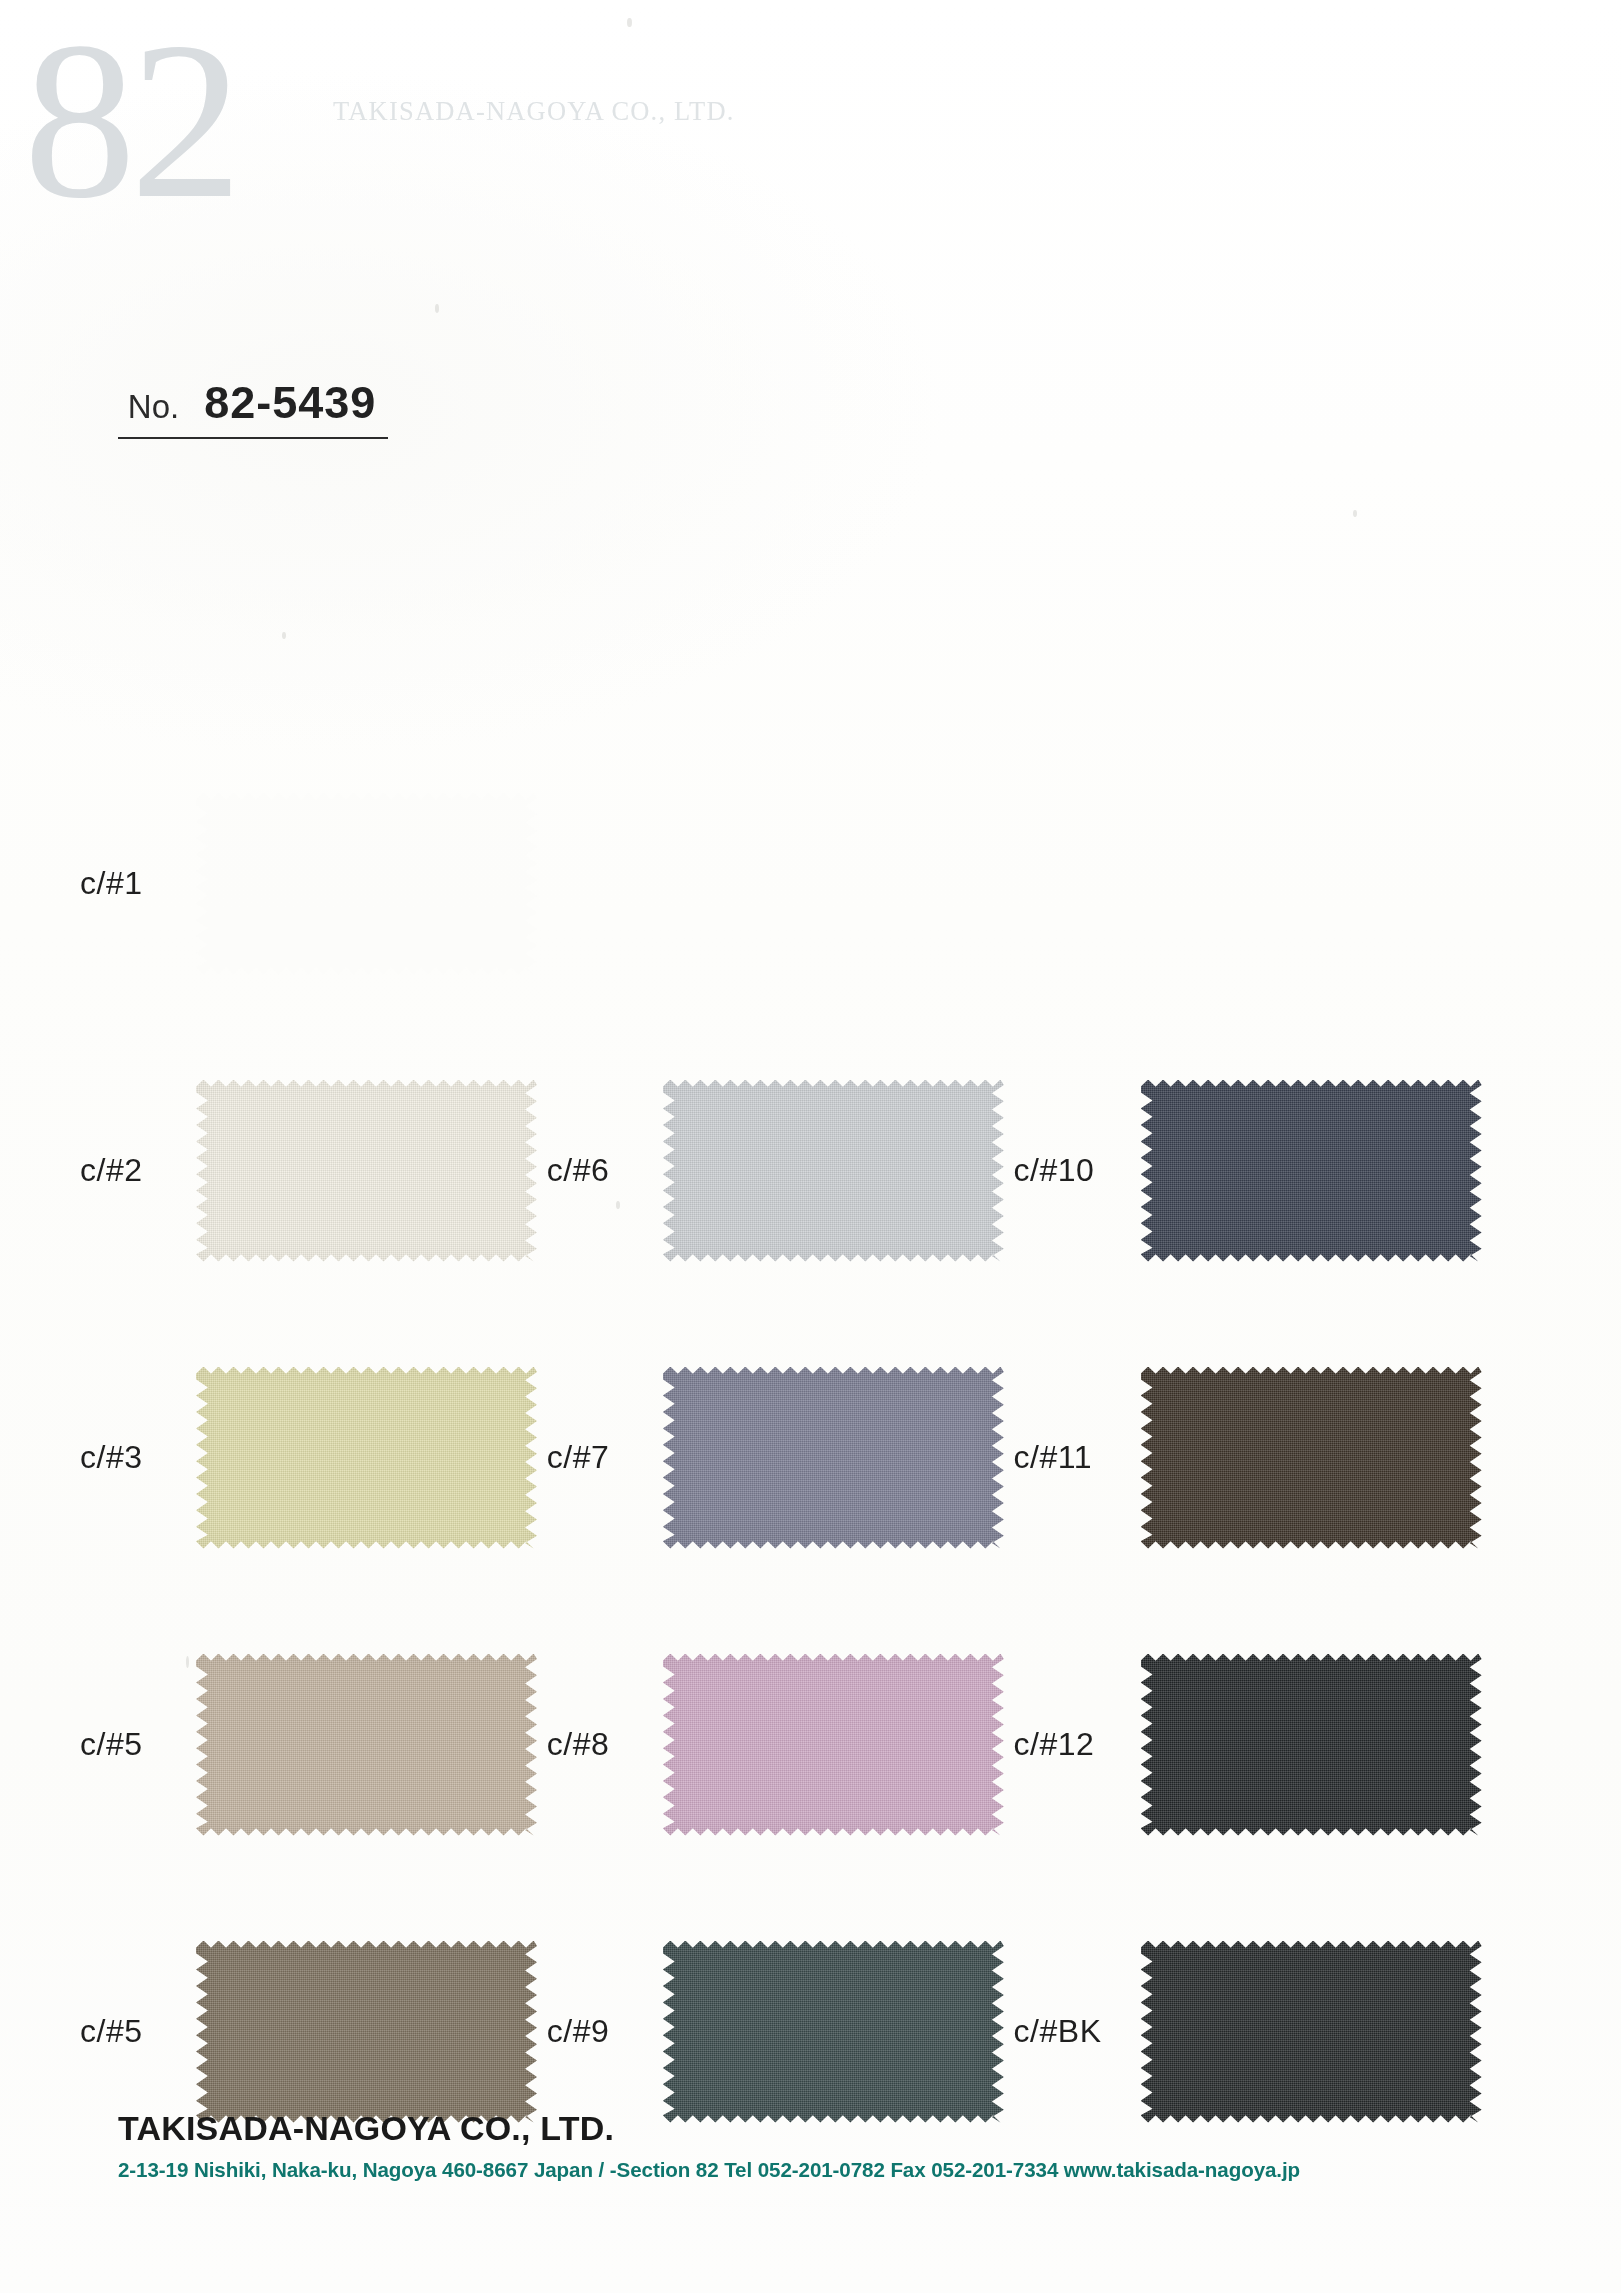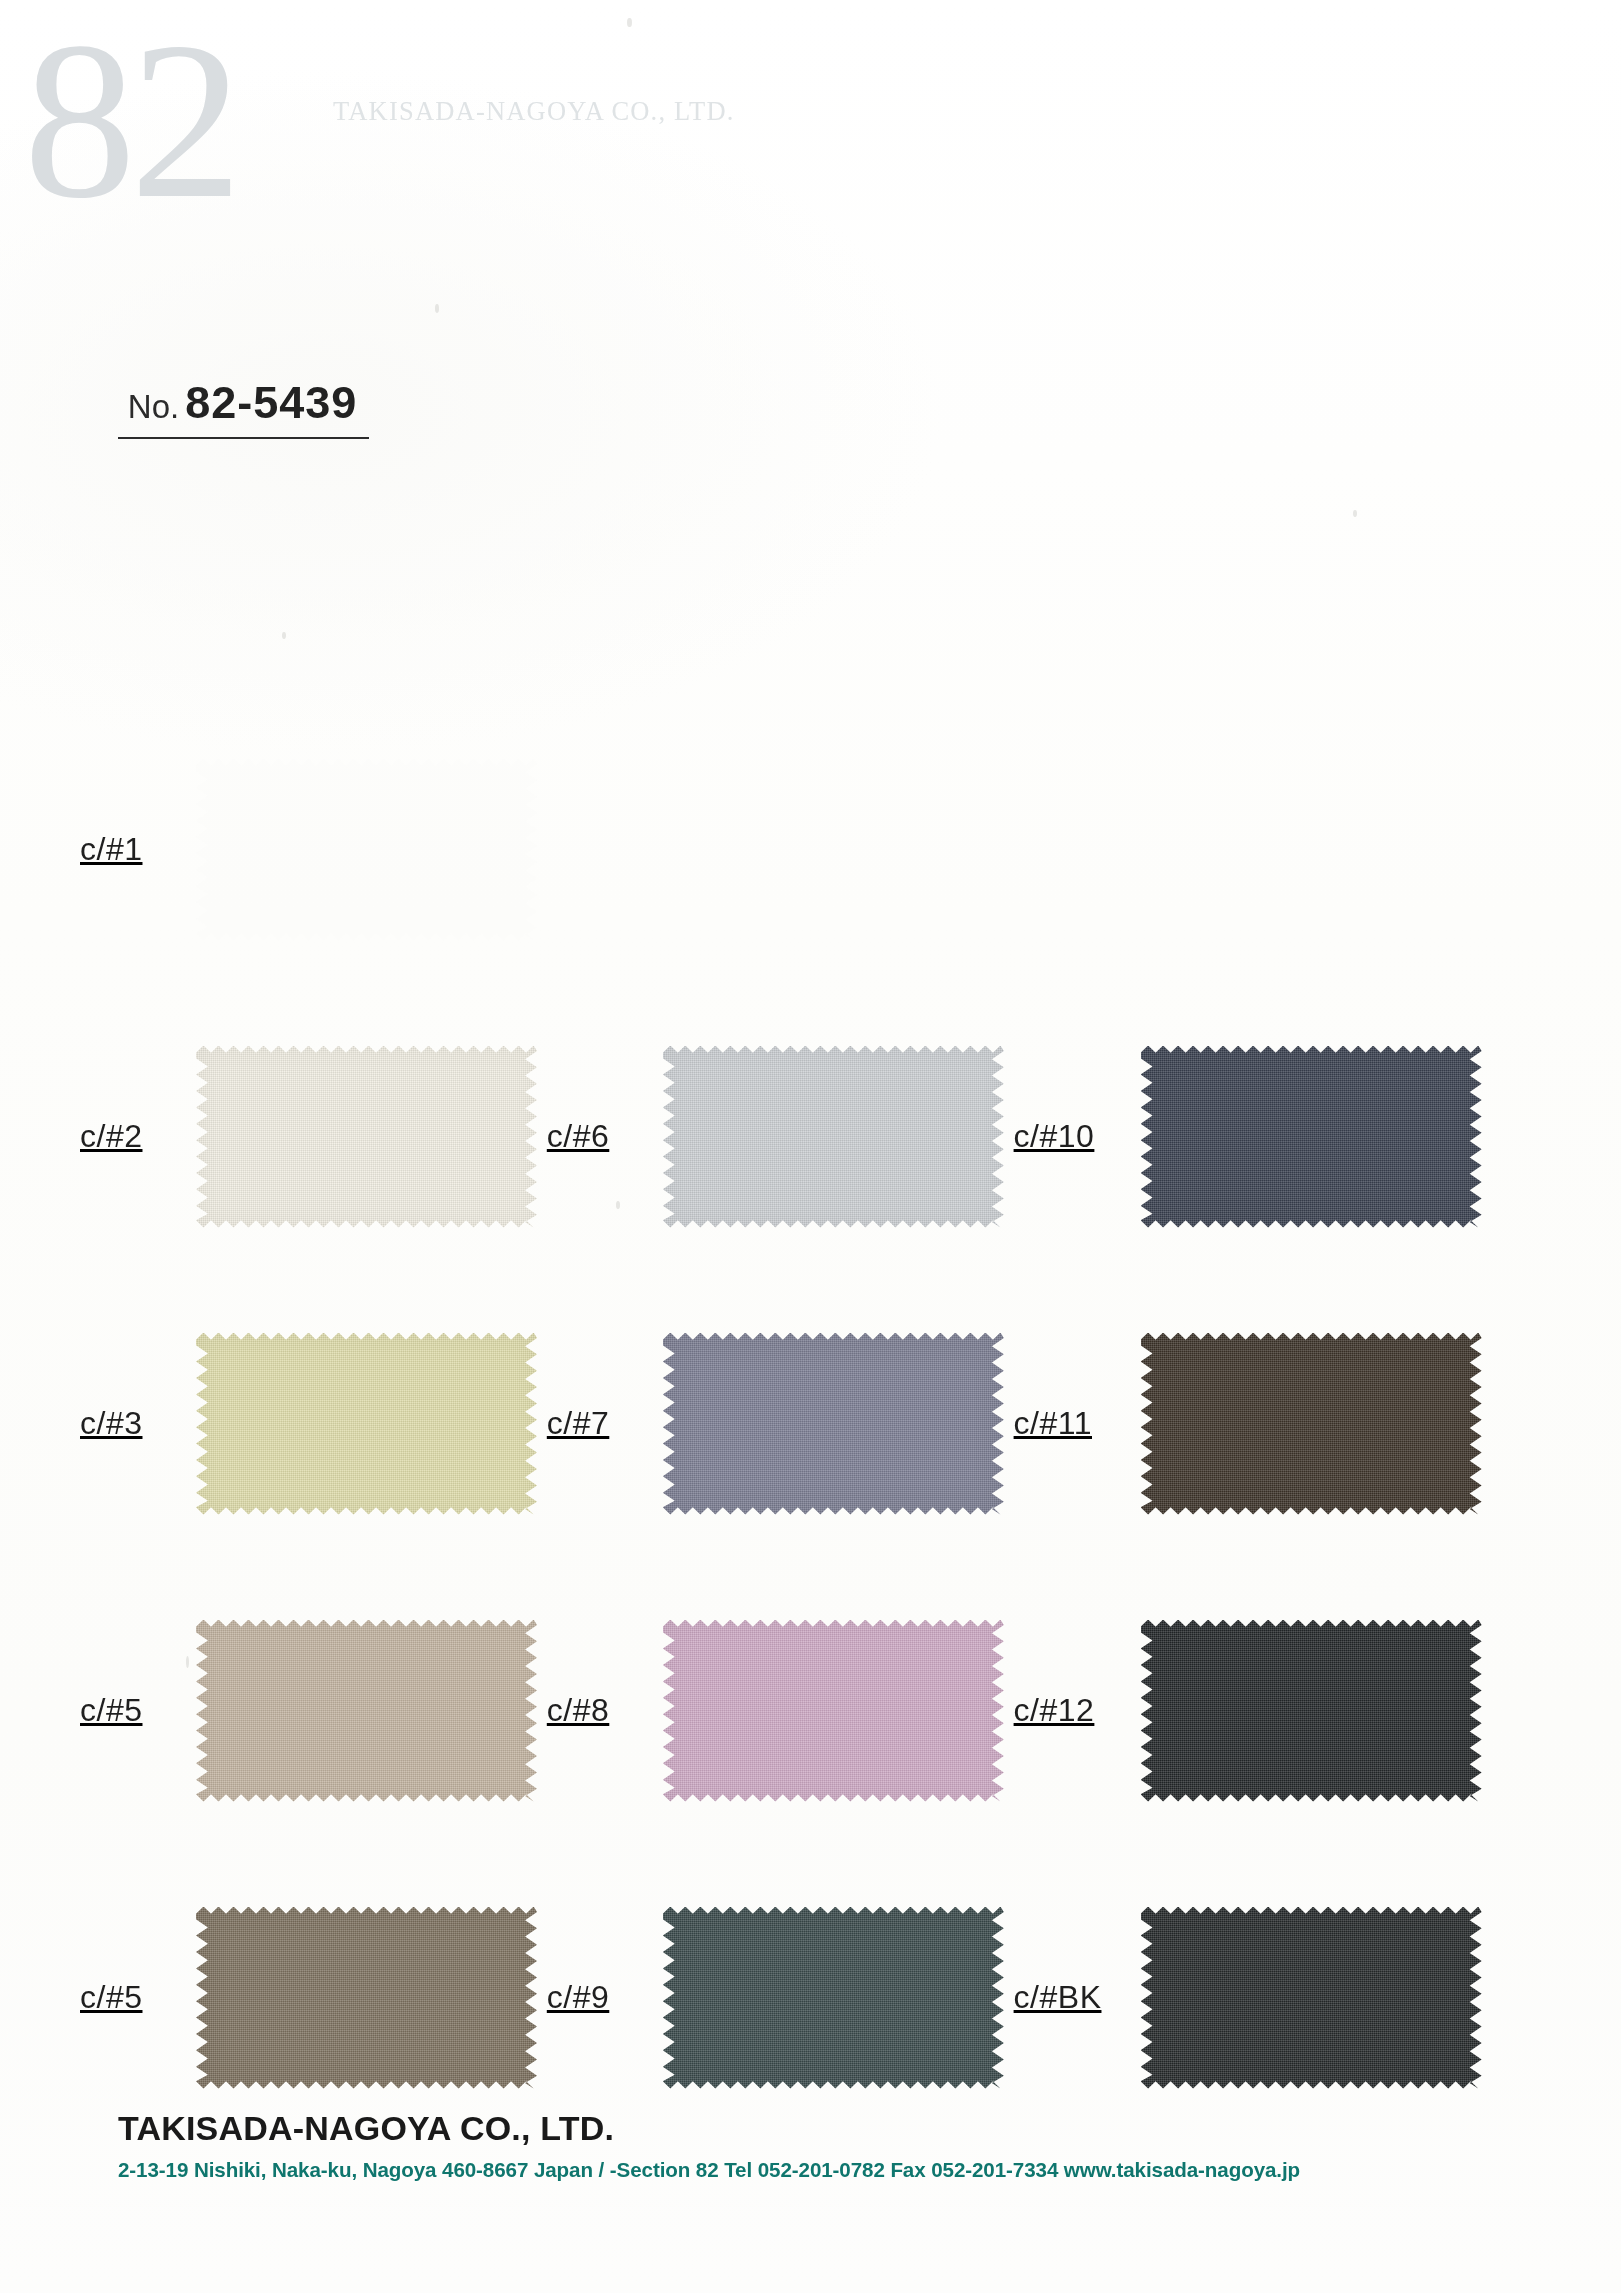--- a/index.html
+++ b/index.html
@@ -56,43 +56,42 @@
     white-space: nowrap;
   }
 
   
   .styleno {
     position: absolute;
     left: 118px;
     top: 377px;
     display: flex;
     align-items: baseline;
-    gap: 6px;
+    gap: 25px;
     border-bottom: 2.9px solid #2c2c2c;
     padding: 0 11.8px 7.8px 9.8px;
   }
   .styleno .lbl {
     font-size: 33px;
     color: #2b2b2b;
     font-weight: 400;
   }
   .styleno .val {
     font-size: 45px;
     font-weight: 700;
     color: #222;
     letter-spacing: 1px;
   }
 
   
   .grid {
     position: absolute;
     left: 0;
-    top: 706px;
+    top: 740px;
     width: 1392px;
-    text-decoration: underline;
   }
   .row {
     display: flex;
     height: 287px;
     align-items: center;
   }
   .cell {
     display: flex;
     align-items: center;
     width: 540px;

